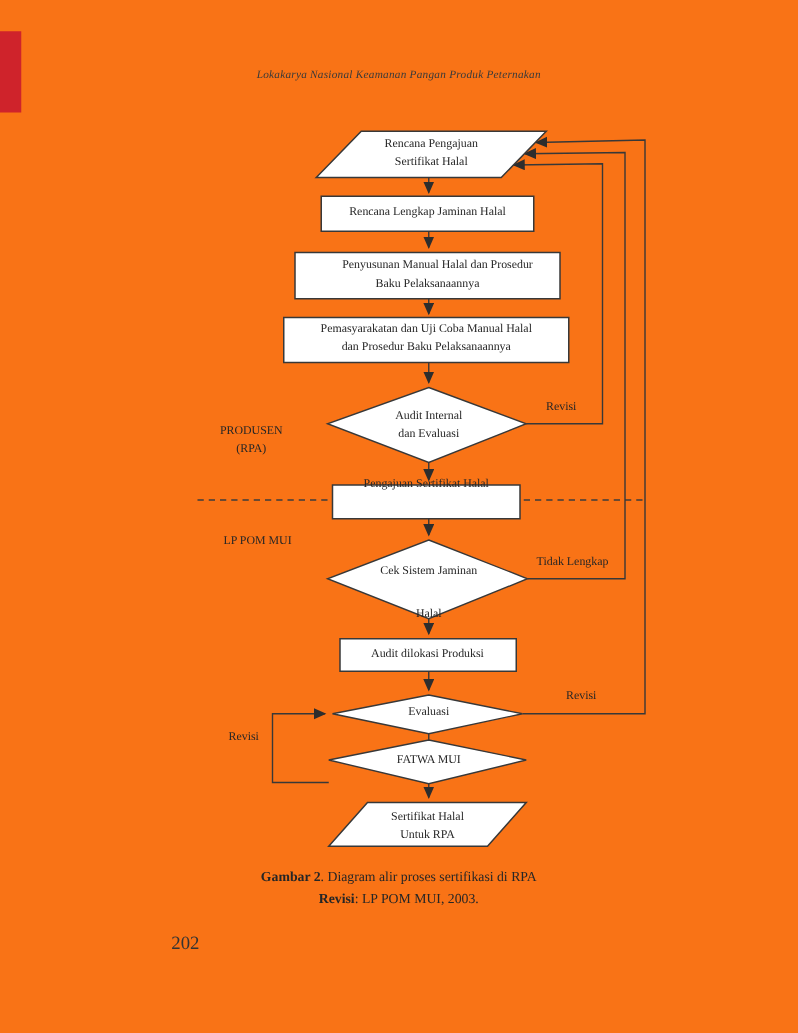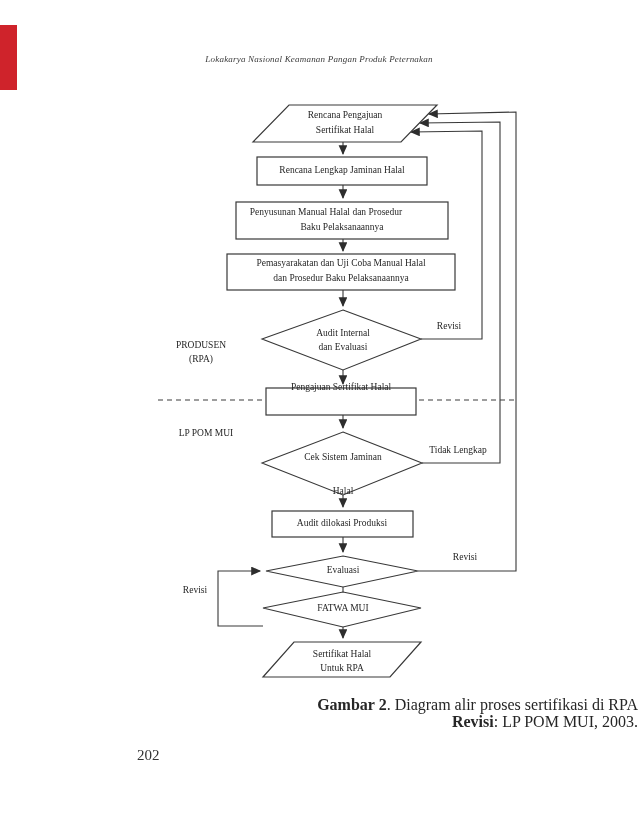--- a/index.html
+++ b/index.html
@@ -1,20 +1,20 @@
 <!DOCTYPE html>
 <html><head>
 <meta charset="utf-8">
 <style>
   html,body{margin:0;padding:0;}
   body{background:#e9e9e9;}
   #page{
     position:relative;
     width:638px;height:826px;
-    background:#ffffff;
+    background:#f97316;
     overflow:hidden;
     font-family:"Liberation Serif","DejaVu Serif",serif;
     color:#222222;
   }
   #red-strip{
     position:absolute;left:0;top:25px;width:17px;height:65px;
     background:#cf232b;
   }
   #running-head{
     position:absolute;left:0;top:54px;width:100%;
@@ -24,22 +24,22 @@
   }
   svg.canvas{position:absolute;left:0;top:0;}
   .lbl{
     position:absolute;
     transform:translate(-50%,-50%);
     white-space:nowrap;
     font-size:9.5px;color:#262626;
     line-height:1;
   }
   #caption-line,#source-line{
-    position:absolute;left:0;width:100%;text-align:right;
-    font-size:16px;color:#262626;
+    position:absolute;left:0;width:100%;text-align:center;
+    font-size:11px;color:#262626;
   }
   #caption-line{top:696px;}
   #source-line{top:713px;}
   .b{font-weight:bold;}
   #page-number{
     position:absolute;left:137px;top:747px;
     font-size:15px;color:#333333;
   }
 </style>
 </head>
@@ -85,21 +85,21 @@
     <line x1="343" y1="415" x2="343" y2="428" stroke="#383838" stroke-width="1.1" marker-end="url(#ah)"></line>
     <line x1="343" y1="495" x2="343" y2="507" stroke="#383838" stroke-width="1.1" marker-end="url(#ah)"></line>
     <line x1="343" y1="537" x2="343" y2="552" stroke="#383838" stroke-width="1.1" marker-end="url(#ah)"></line>
     <line x1="343" y1="587" x2="343" y2="592" stroke="#383838" stroke-width="1.1"></line>
     <line x1="343" y1="627" x2="343" y2="638" stroke="#383838" stroke-width="1.1" marker-end="url(#ah)"></line>
   </svg>
 
   <div class="lbl" style="left:345px;top:116px;">Rencana Pengajuan</div>
   <div class="lbl" style="left:345px;top:131px;">Sertifikat Halal</div>
   <div class="lbl" style="left:342px;top:171px;">Rencana Lengkap Jaminan Halal</div>
-  <div class="lbl" style="left:326px;top:213px;">Penyusunan Manual Halal dan Prosedur</div>
+  <div class="lbl" style="left:350px;top:213px;">Penyusunan Manual Halal dan Prosedur</div>
   <div class="lbl" style="left:342px;top:228px;">Baku Pelaksanaannya</div>
   <div class="lbl" style="left:341px;top:264px;">Pemasyarakatan dan Uji Coba Manual Halal</div>
   <div class="lbl" style="left:341px;top:279px;">dan Prosedur Baku Pelaksanaannya</div>
   <div class="lbl" style="left:343px;top:334px;">Audit Internal</div>
   <div class="lbl" style="left:343px;top:348px;">dan Evaluasi</div>
   <div class="lbl" style="left:341px;top:388px;">Pengajuan Sertifikat Halal</div>
   <div class="lbl" style="left:343px;top:458px;">Cek Sistem Jaminan</div>
   <div class="lbl" style="left:343px;top:472px;margin-top:20px;">Halal</div>
   <div class="lbl" style="left:342px;top:524px;">Audit dilokasi Produksi</div>
   <div class="lbl" style="left:343px;top:571px;">Evaluasi</div>

